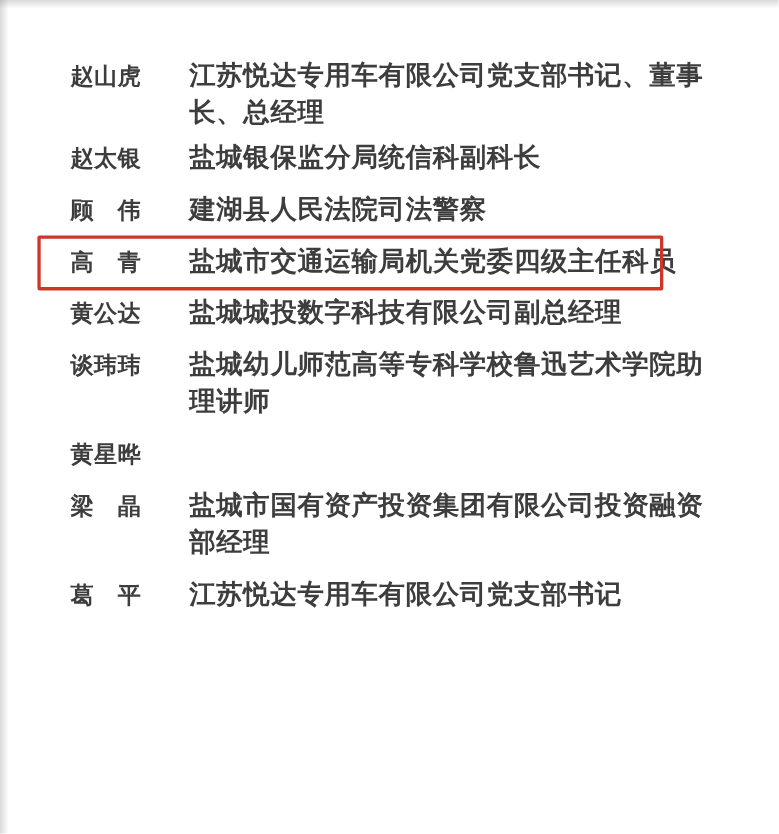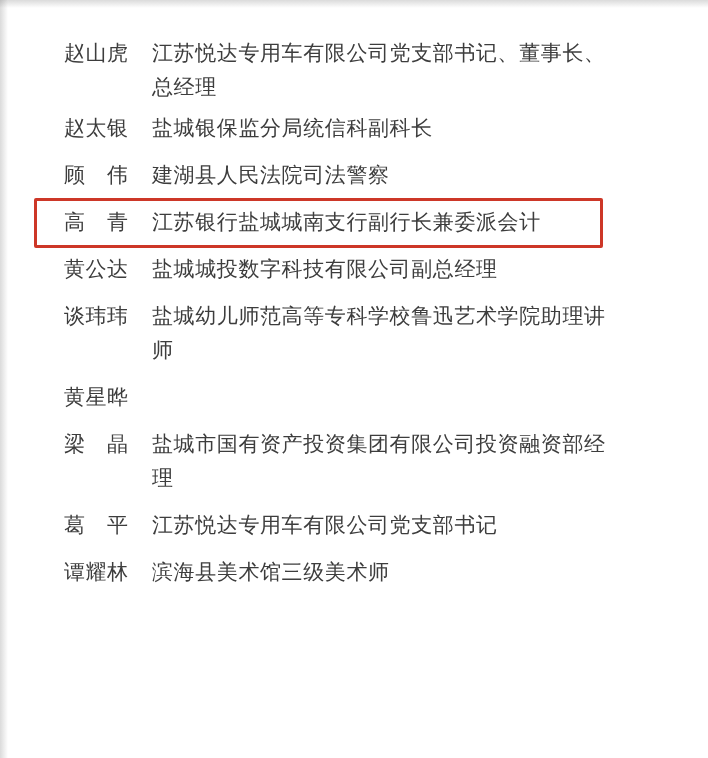--- a/index.html
+++ b/index.html
@@ -27,44 +27,45 @@
   .edge-left {
     position: absolute;
     left: 0; top: 0;
     width: 8px; height: 100%;
     background: linear-gradient(to right, rgba(90,90,90,0.22), rgba(90,90,90,0));
     pointer-events: none;
   }
   .roster {
     position: absolute;
     left: 64px;
-    top: 36px;
+    top: 52px;
     width: 580px;
+    font-weight: bold;
   }
   .row {
     display: flex;
     align-items: flex-start;
     margin-bottom: 13px;
     position: relative;
   }
   .row.two-line {
     margin-bottom: 7px;
   }
   .name {
     flex: 0 0 66px;
     width: 66px;
     font-size: 21px;
     line-height: 34px;
     letter-spacing: 0.5px;
     white-space: nowrap;
   }
   .title {
-    margin-left: 22px;
+    margin-left: 42px;
     width: 474px;
-    font-size: 21px;
+    font-size: 24px;
     line-height: 34px;
     letter-spacing: 0.6px;
   }
   .hl-box {
     position: absolute;
     left: -30px;
     top: -7px;
     width: 569px;
     height: 50px;
     border: 3px solid #cd3728;
@@ -90,21 +91,21 @@
 
 
   <div class="row">
     <div class="name">顾　伟</div>
     <div class="title">建湖县人民法院司法警察</div>
   </div>
 
 
   <div class="row">
     <div class="name">高　青</div>
-    <div class="title">江苏银行盐城城南支行副行长兼委派会计</div>
+    <div class="title">盐城市交通运输局机关党委四级主任科员</div>
   <div class="hl-box"></div>
       </div>
 
   <div class="row">
     <div class="name">黄公达</div>
     <div class="title">盐城城投数字科技有限公司副总经理</div>
   </div>
 
   <div class="row">
     <div class="name">谈玮玮</div>
@@ -118,20 +119,16 @@
   <div class="row">
     <div class="name">梁　晶</div>
     <div class="title">盐城市国有资产投资集团有限公司投资融资部经理</div>
   </div>
 
   <div class="row">
     <div class="name">葛　平</div>
     <div class="title">江苏悦达专用车有限公司党支部书记</div>
   </div>
 
-  <div class="row">
-    <div class="name">谭耀林</div>
-    <div class="title">滨海县美术馆三级美术师</div>
-  </div>
 </div>
   <div class="edge-top"></div>
   <div class="edge-left"></div>
 </div>
 
 </body></html>

